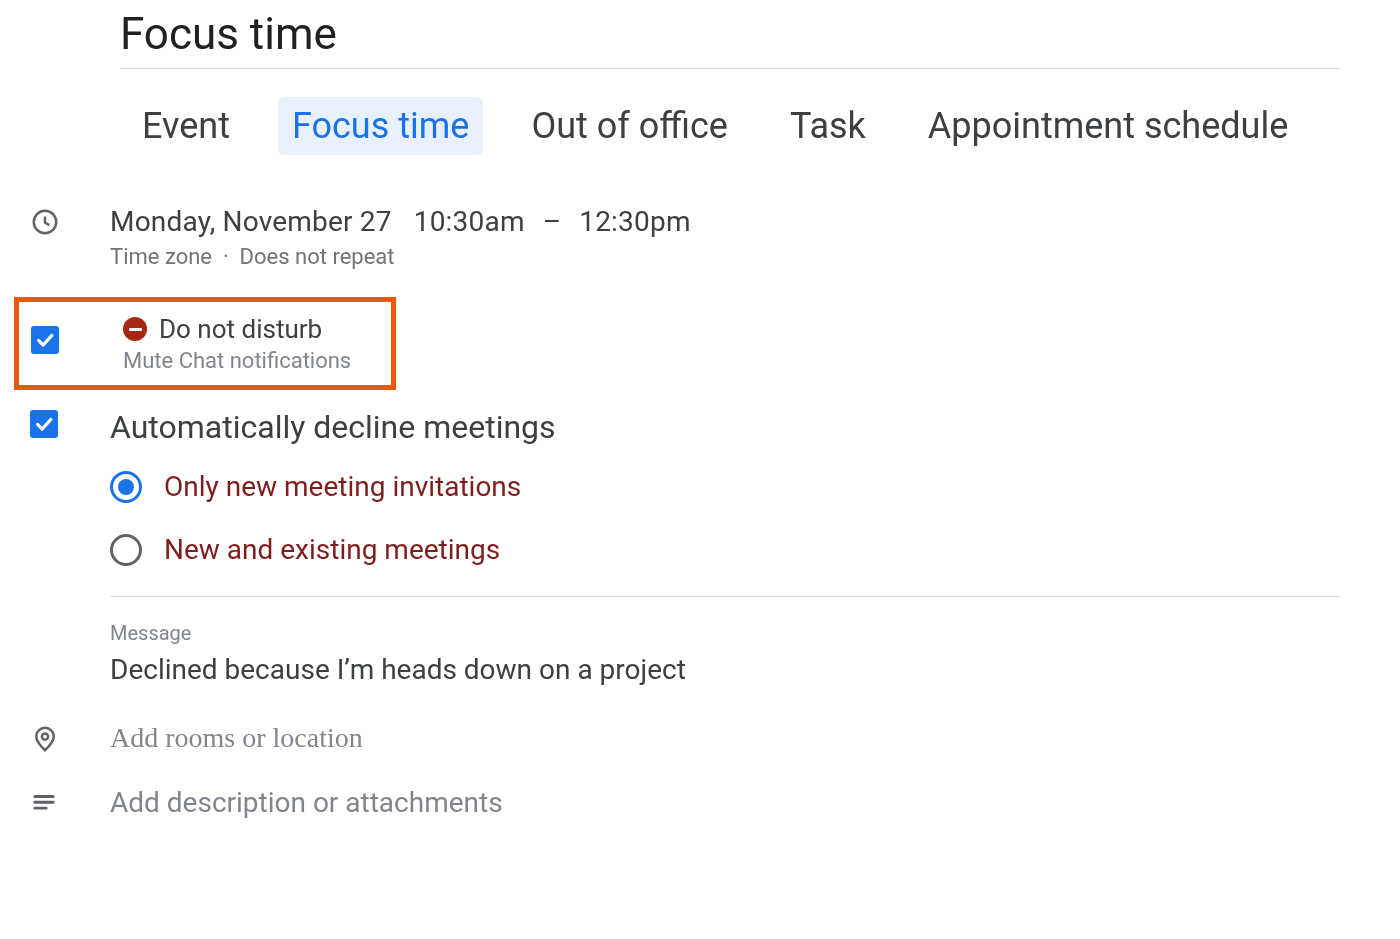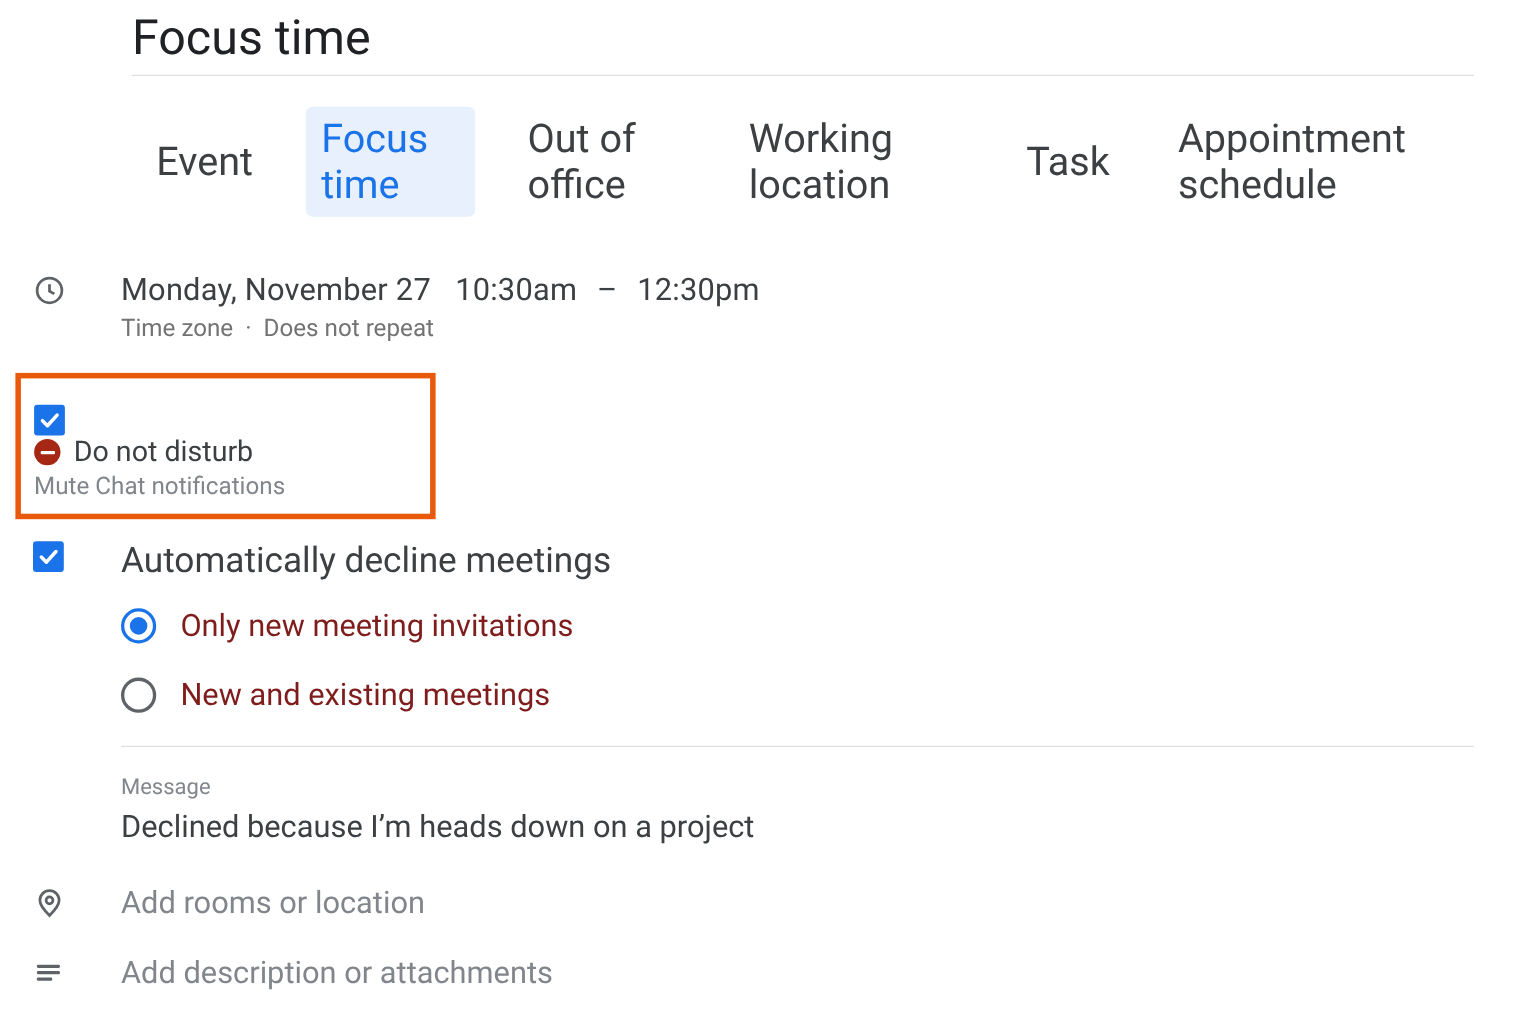--- a/index.html
+++ b/index.html
@@ -79,21 +79,20 @@
   }
   .checkbox svg { color: #fff; }
 
   .highlight-box {
     border: 5px solid #e8590c;
     padding: 12px 14px 12px 12px;
     margin-left: -106px;
     display: flex;
     align-items: flex-start;
     width: 382px;
-    flex-direction: column;
   }
   .highlight-box .icon-col { margin-left: 0; width: 92px; padding-top: 12px; }
   .highlight-box .content-col { padding-top: 0; }
 
   .dnd-title {
     font-size: 26px;
     color: #3c4043;
     display: flex;
     align-items: center;
     gap: 12px;
@@ -159,34 +158,33 @@
   .message-value {
     font-size: 28px;
     color: #3c4043;
   }
 
   .placeholder-text {
     font-size: 28px;
     color: #80868b;
   }
 
-  .row-location { margin-top: 36px; }
+  .row-location { margin-top: 36px; font-family: Liberation Serif, serif; }
   .row-description { }
 </style>
 </head>
 <body>
 
 <div class="page">
   <div class="title">Focus time</div>
 
   <div class="tabs">
     <div class="tab">Event</div>
     <div class="tab active">Focus time</div>
     <div class="tab">Out of office</div>
-    <div class="tab">Working location</div>
     <div class="tab">Task</div>
     <div class="tab">Appointment schedule</div>
   </div>
 
   <div class="row">
     <div class="icon-col">
       <span>
         <svg width="30" height="30" viewBox="0 0 24 24" fill="none" stroke="currentColor" stroke-width="2">
           <circle cx="12" cy="12" r="9"></circle>
           <path d="M12 7.5 L12 12.5 L15.5 14.5"></path>

